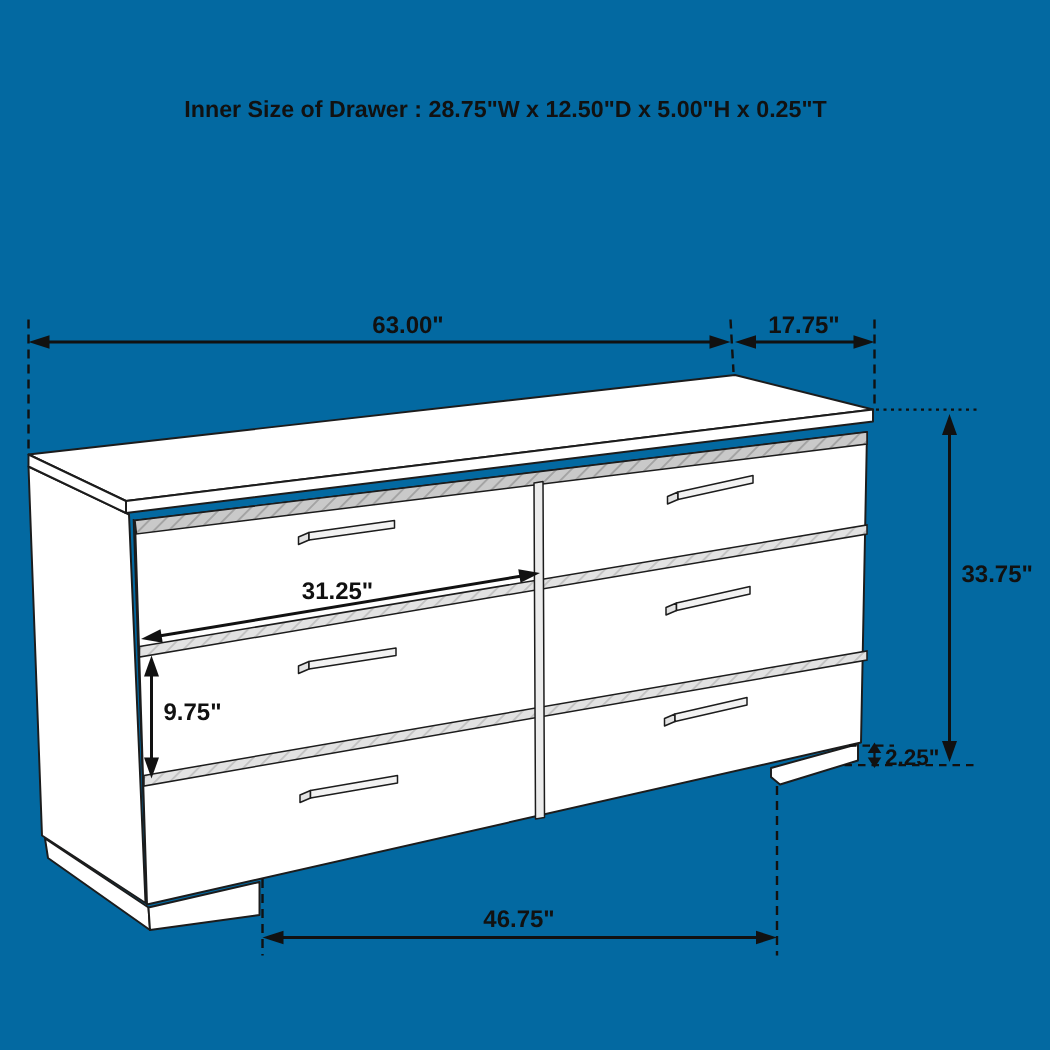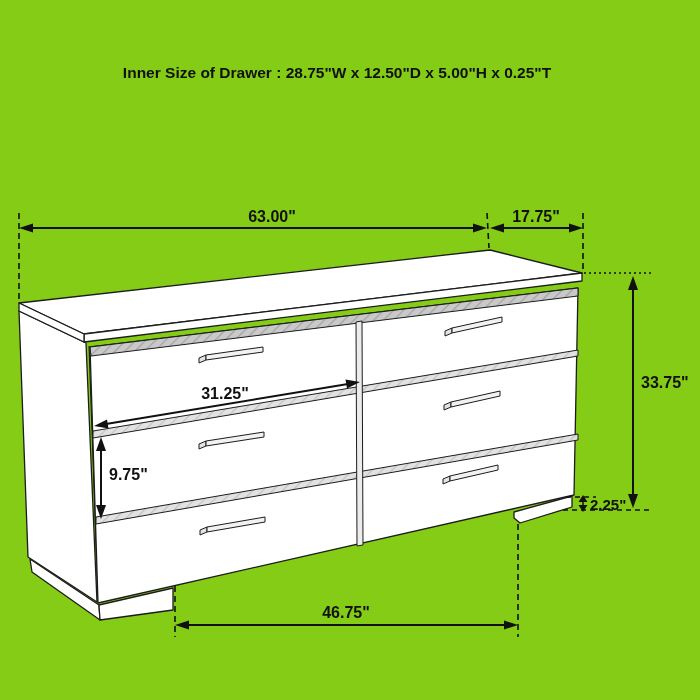--- a/index.html
+++ b/index.html
@@ -1,16 +1,16 @@
 <!DOCTYPE html>
 <html><head>
 <meta charset="utf-8">
 <style>
   html,body{margin:0;padding:0;background:#ffffff;}
-  .stage{position:relative;width:700px;height:700px;background:#84cc16;overflow:hidden;}
+  .stage{position:relative;width:700px;height:700px;background:#0369a1;overflow:hidden;}
   svg{display:block;}
   svg text{font-family:"Liberation Sans","DejaVu Sans",sans-serif;font-weight:bold;fill:#111;}
   .t16{font-size:16px;}
   .t15{font-size:15px;}
   .title-text{font-size:15.5px;}
   .ol{fill:#ffffff;stroke:#1c1c1c;stroke-width:1.3;stroke-linejoin:round;}
   .thin{stroke-width:1;}
   .edge{stroke:#1c1c1c;stroke-width:1.1;fill:none;}
   .dimline{stroke:#111;stroke-width:2;fill:none;}
   .dimline-thin{stroke:#111;stroke-width:1.5;fill:none;}

